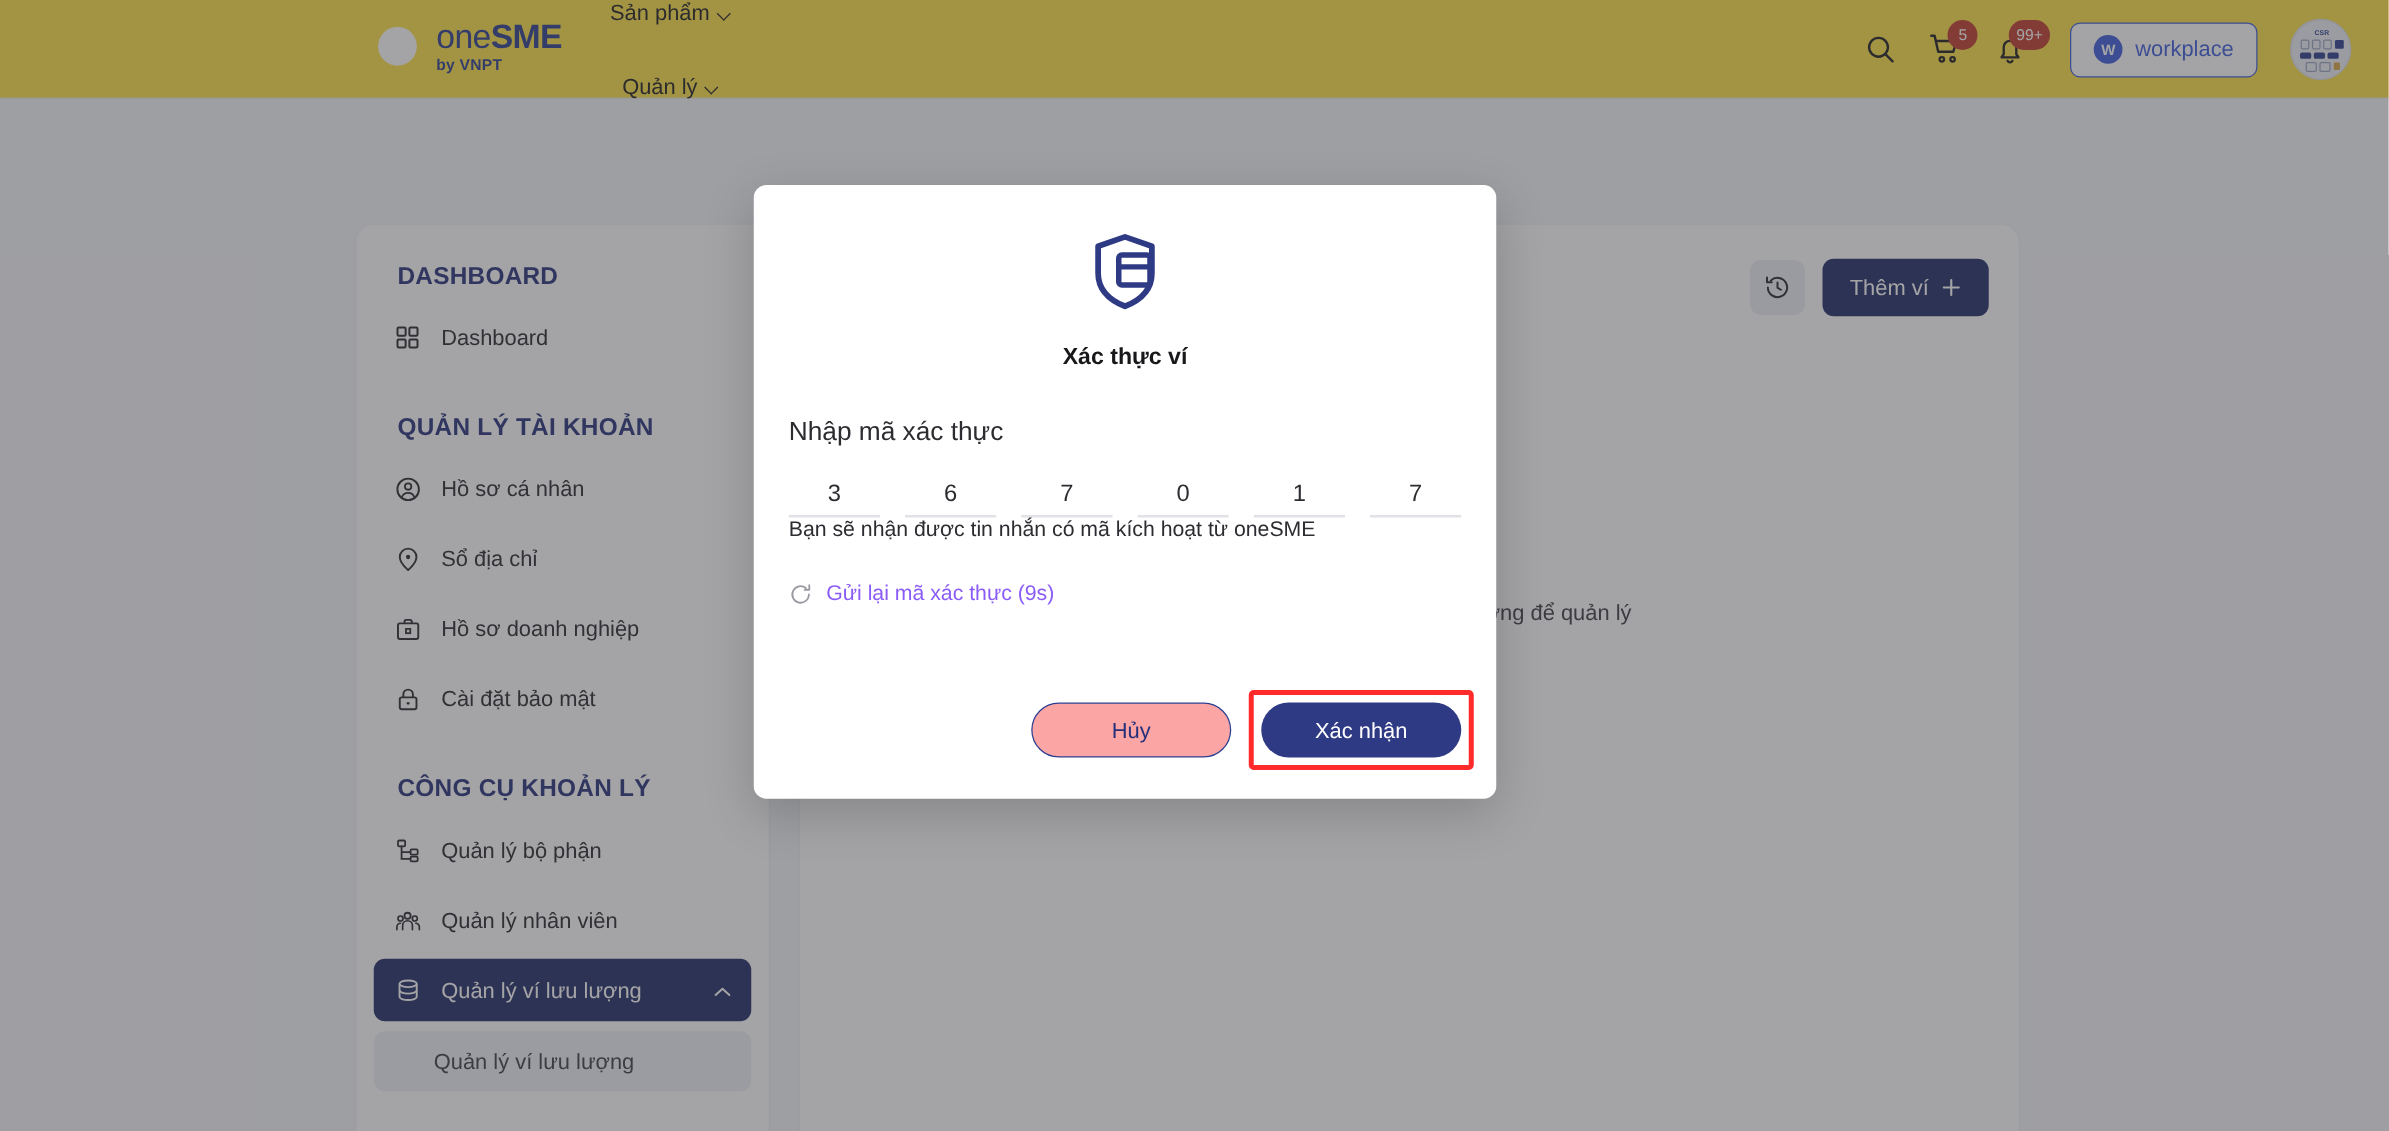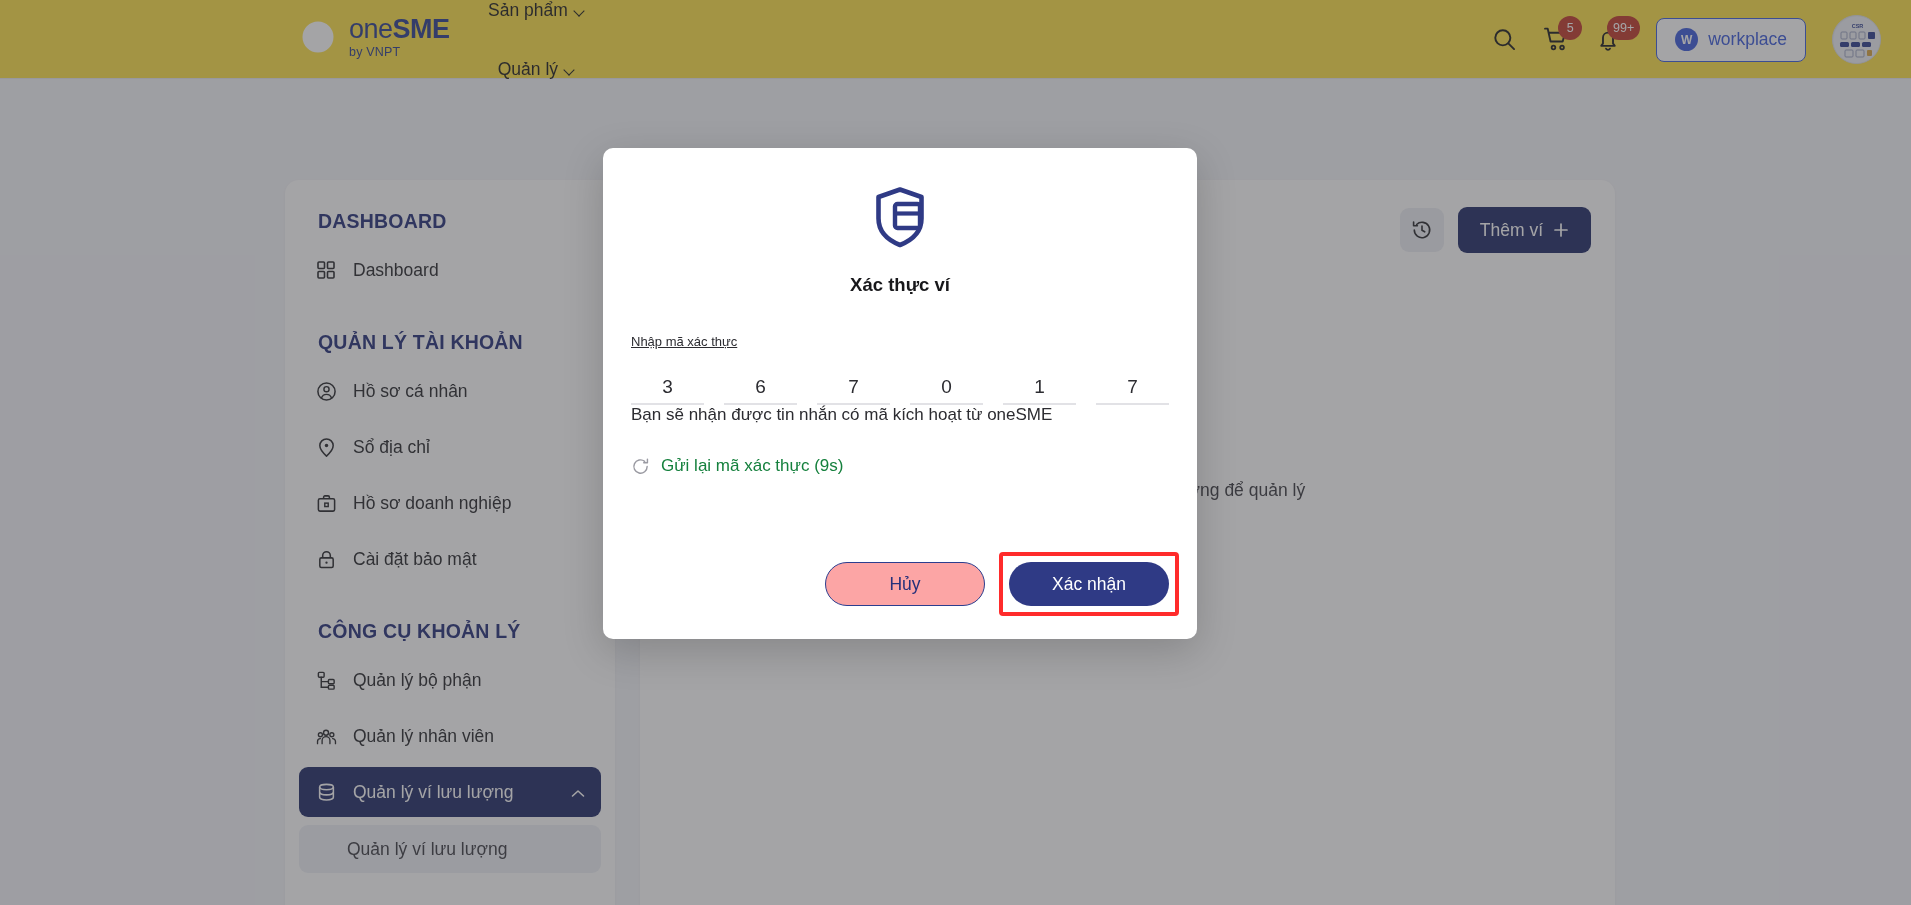--- a/index.html
+++ b/index.html
@@ -15,21 +15,21 @@
   .header {
     position: absolute; top: 0; left: 0; width: 1911px; height: 79px;
     background: #fde047; border-bottom: 1px solid #e9e9ee;
     display: flex; align-items: center;
   }
   .brand { position: absolute; left: 293px; top: 14px; display: flex; align-items: center; gap: 10px; }
   .brand-mark { width: 46px; height: 46px; position: relative; }
   .brand-text { display: flex; flex-direction: column; line-height: 1; }
   .brand-title { font-size: 27px; color: #2c3e8f; letter-spacing: -0.5px; font-weight: 400; }
   .brand-title b { font-weight: 800; }
-  .brand-sub { font-size: 12.5px; font-weight: 400; color: #2c3e8f; margin-top: 3px; letter-spacing: .2px; }
+  .brand-sub { font-size: 12.5px; font-weight: 700; color: #2c3e8f; margin-top: 3px; letter-spacing: .2px; }
 
   .navlinks { position: absolute; left: 488px; top: 0; height: 79px; display: flex; align-items: center; gap: 38px; flex-direction: column; }
   .navlink { display: flex; align-items: center; gap: 7px; font-size: 17.5px; color: #1c1c1c; cursor: pointer; }
   .chev { width: 11px; height: 7px; display: inline-block; position: relative; }
   .chev::before {
     content: ""; position: absolute; left: 0; top: 0;
     width: 7px; height: 7px; border-right: 1.6px solid #1c1c1c; border-bottom: 1.6px solid #1c1c1c;
     transform: rotate(45deg);
   }
 
@@ -98,28 +98,28 @@
 
   
   .modal {
     position: absolute; left: 603px; top: 148px; width: 594px; height: 491px;
     background: #ffffff; border-radius: 10px; z-index: 60;
     box-shadow: 0 12px 40px rgba(0,0,0,.18);
     padding: 30px 28px 0 28px;
   }
   .modal-icon { display: flex; justify-content: center; margin-top: 8px; }
   .modal-title { text-align: center; font-size: 18.5px; font-weight: 700; color: #18181b; margin-top: 26px; }
-  .otp-label { font-size: 13px; color: #2c2c31; margin-top: 38px; text-decoration: underline; }
+  .otp-label { font-size: 21px; color: #2c2c31; margin-top: 38px; }
   .otp-row { display: flex; gap: 20px; margin-top: 16px; }
   .otp-cell {
     flex: 1; height: 40px; display: flex; align-items: flex-end; justify-content: center;
     border-bottom: 2px solid #e2e2e6; font-size: 19px; color: #2c2c31; padding-bottom: 5px; cursor: text;
   }
   .otp-note { font-size: 17px; color: #2c2c31; }
-  .resend { display: flex; align-items: center; gap: 11px; margin-top: 31px; color: #15803d; font-size: 17px; cursor: default; }
+  .resend { display: flex; align-items: center; gap: 11px; margin-top: 31px; color: #8b5cf6; font-size: 17px; cursor: default; }
   .modal-actions { position: absolute; left: 28px; right: 28px; bottom: 33px; display: flex; justify-content: flex-end; gap: 24px; }
   .btn-cancel {
     width: 160px; height: 44px; border-radius: 24px; border: 1.4px solid #2c3e8f;
     background: #fca5a5; color: #25307a; font-size: 17.5px; cursor: pointer;
     font-family: inherit;
   }
   .confirm-wrap { position: relative; }
   .confirm-wrap::after {
     content: ""; position: absolute; left: -10px; top: -10px; right: -10px; bottom: -10px;
     border: 4px solid #ff2b2b; border-radius: 4px; pointer-events: none;

